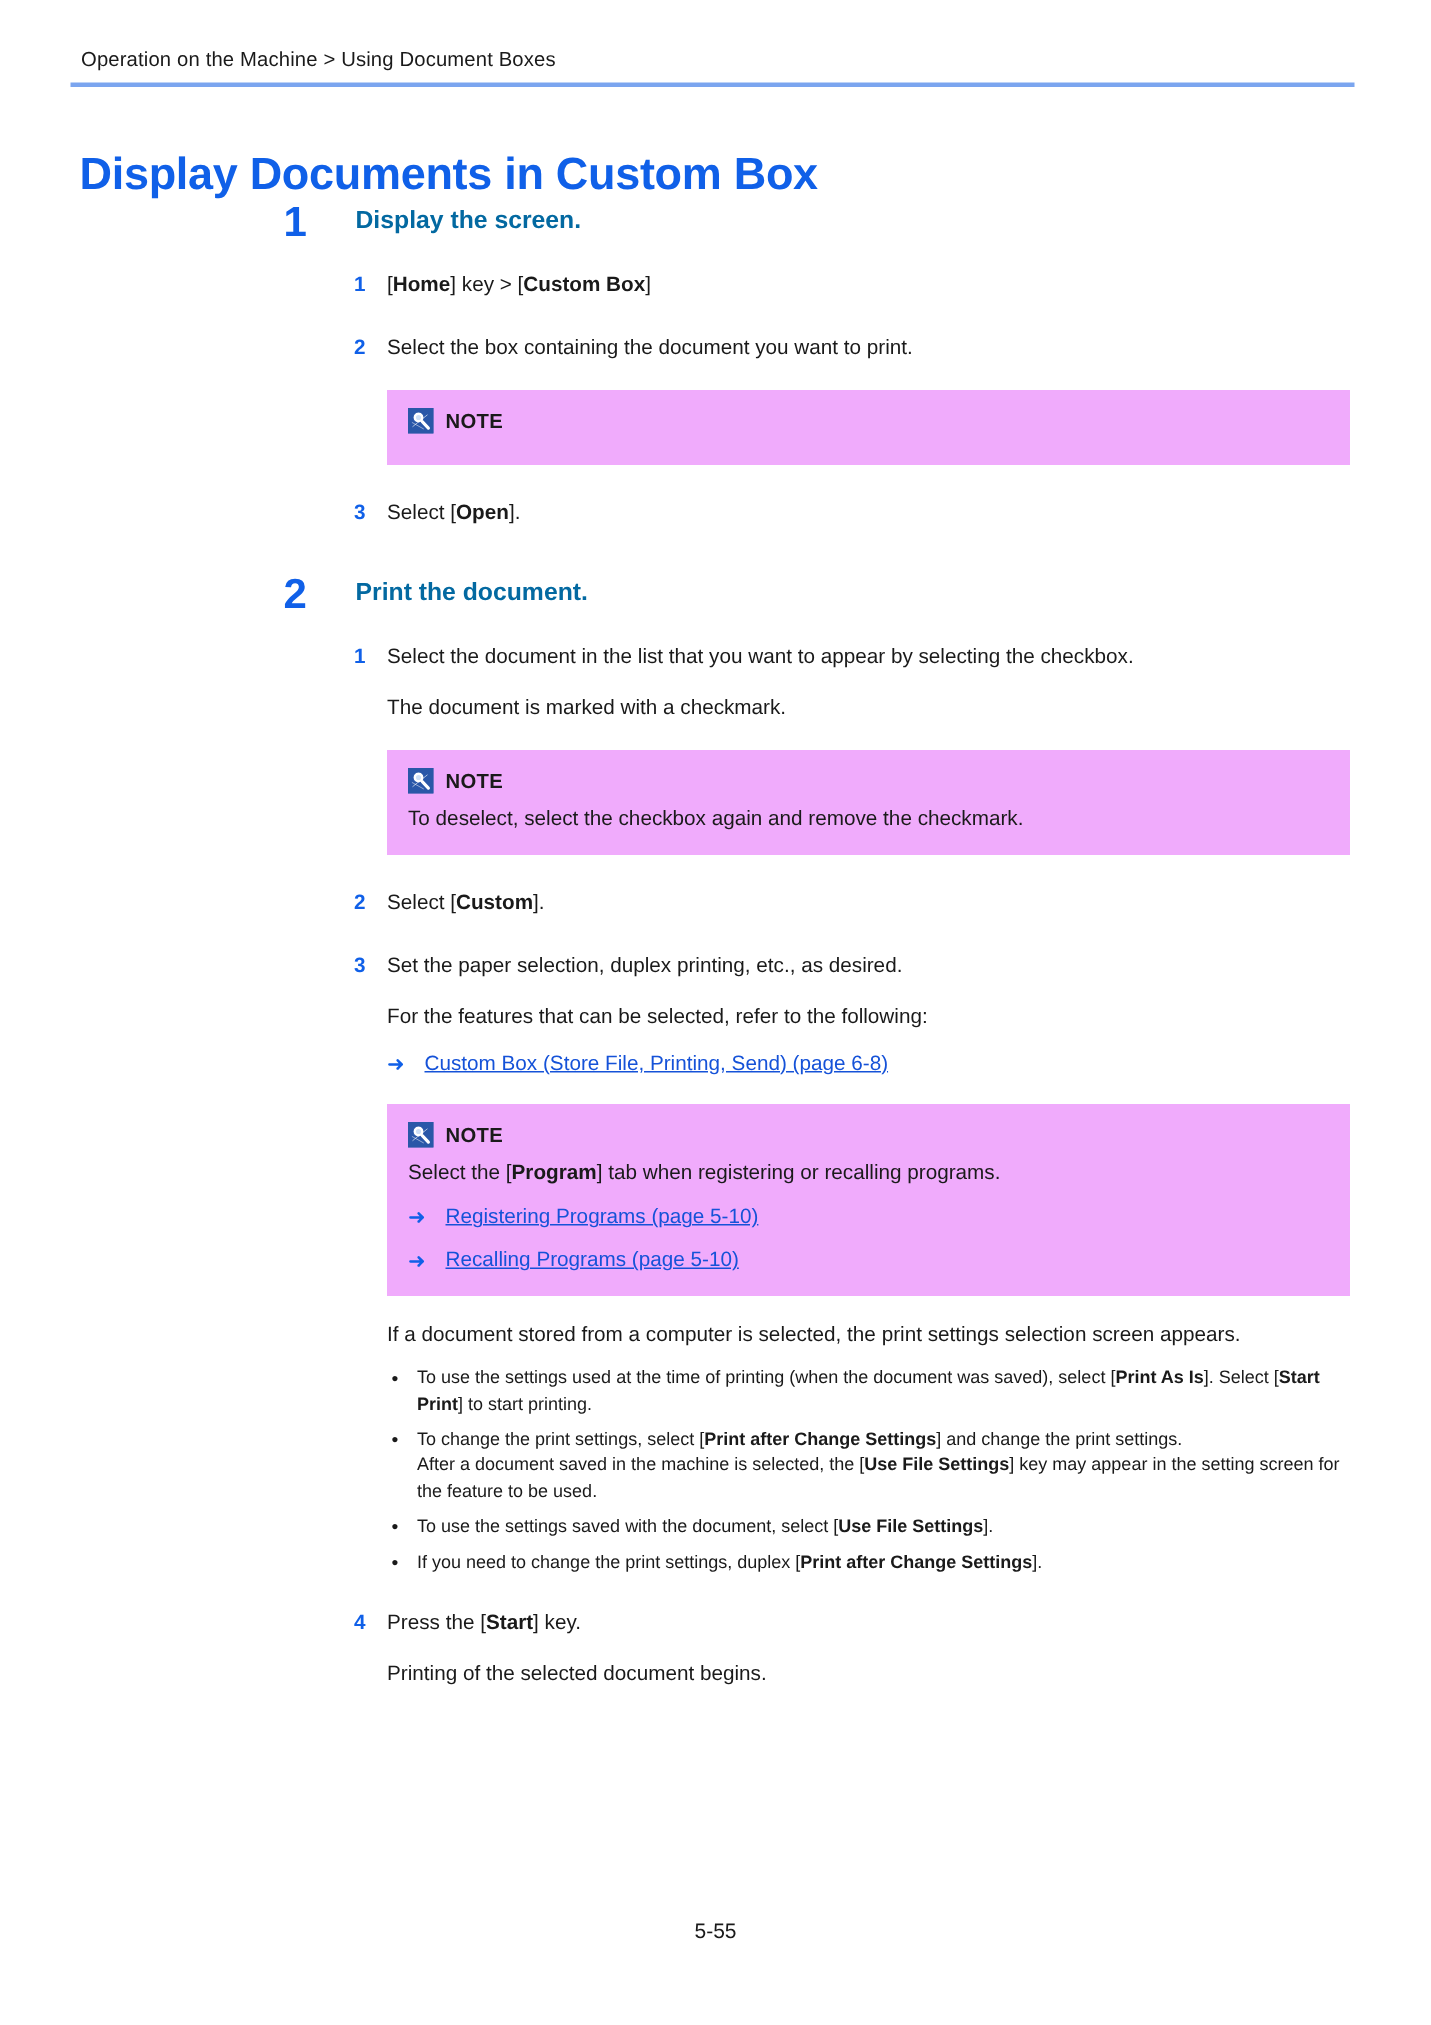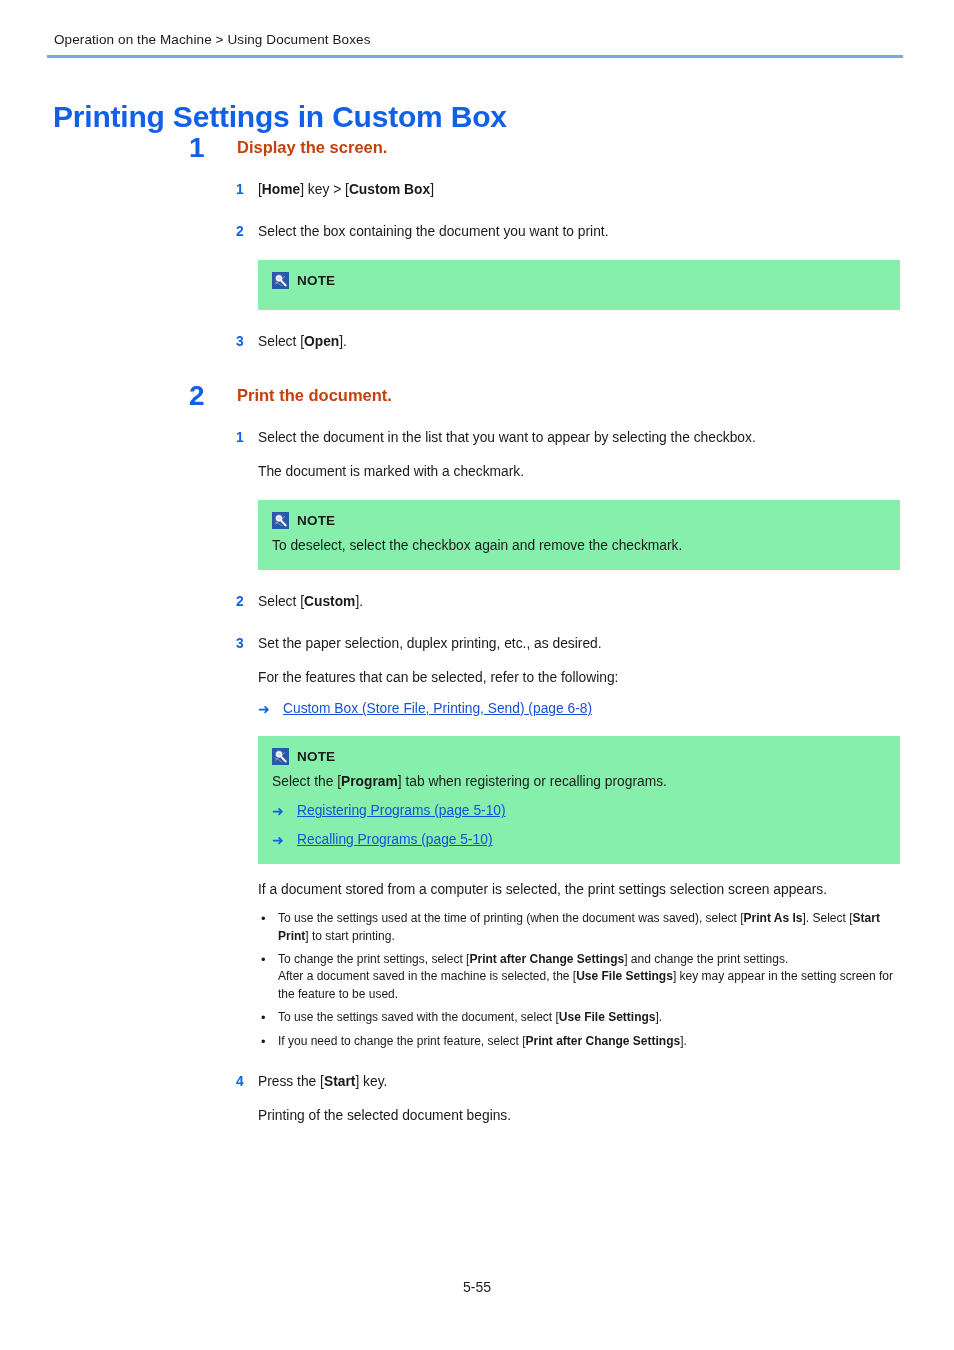--- a/index.html
+++ b/index.html
@@ -56,21 +56,21 @@
     top: -4px;
     font-size: 28px;
     font-weight: bold;
     color: #1060e8;
     line-height: 1;
     width: 30px;
   }
   .step-title {
     font-size: 16.5px;
     font-weight: bold;
-    color: #c2410c;
+    color: #0369a1;
     line-height: 1.2;
     margin: 0;
   }
   .substep {
     position: relative;
     padding-left: 258px;
     margin-top: 22px;
     font-size: 13.8px;
     line-height: 1.45;
     color: #1a1a1a;
@@ -91,21 +91,21 @@
   }
 
   b, .kb { font-weight: bold; }
 
   
   .note {
     position: relative;
     margin-top: 18px;
     margin-left: 258px;
     margin-right: 54px;
-    background: #86efac;
+    background: #f0abfc;
     padding: 12px 14px 14px 14px;
   }
   .note-head {
     display: flex;
     align-items: center;
     gap: 8px;
     margin-bottom: 7px;
   }
   .note-icon {
     width: 17px; height: 17px;
@@ -177,21 +177,21 @@
   }
 </style>
 </head>
 <body>
 
 <div class="page">
 
   <div class="breadcrumb">Operation on the Machine &gt; Using Document Boxes</div>
   <div class="header-rule"></div>
 
-  <h1 class="page-title">Printing Settings in Custom Box</h1>
+  <h1 class="page-title">Display Documents in Custom Box</h1>
 
   <div class="content" id="content-root">
       <div class="step">
         <div class="step-num">1</div>
         <div class="step-title">Display the screen.</div>
       </div>
       <div class="substep">
         <span class="substep-num">1</span>
         <div class="substep-body"><span>[</span><b>Home</b><span>] key &gt; [</span><b>Custom Box</b><span>]</span></div>
       </div>
@@ -278,21 +278,21 @@
         <div class="xref">
           <span class="xref-arrow">➜</span>
           <span class="xref-link">Recalling Programs (page 5-10)</span>
         </div>
       </div>
       <div class="sub-para" style="margin-left: 258px; margin-right: 54px; margin-top: 16px;"><span>If a document stored from a computer is selected, the print settings selection screen appears.</span></div>
       <div class="bullets" style="margin-left: 258px; margin-right: 50px;">
         <div class="bullet"><span>To use the settings used at the time of printing (when the document was saved), select [</span><b>Print As Is</b><span>]. Select [</span><b>Start Print</b><span>] to start printing.</span></div>
         <div class="bullet"><span>To change the print settings, select [</span><b>Print after Change Settings</b><span>] and change the print settings.</span><br><span>After a document saved in the machine is selected, the [</span><b>Use File Settings</b><span>] key may appear in the setting screen for the feature to be used.</span></div>
         <div class="bullet"><span>To use the settings saved with the document, select [</span><b>Use File Settings</b><span>].</span></div>
-        <div class="bullet"><span>If you need to change the print feature, select [</span><b>Print after Change Settings</b><span>].</span></div>
+        <div class="bullet"><span>If you need to change the print settings, duplex [</span><b>Print after Change Settings</b><span>].</span></div>
       </div>
       <div class="substep">
         <span class="substep-num">4</span>
         <div class="substep-body"><span>Press the [</span><b>Start</b><span>] key.</span></div>
         <div class="sub-para"><span>Printing of the selected document begins.</span></div>
       </div>
     </div>
 
   <div class="footer">
     <span>5-55</span>

